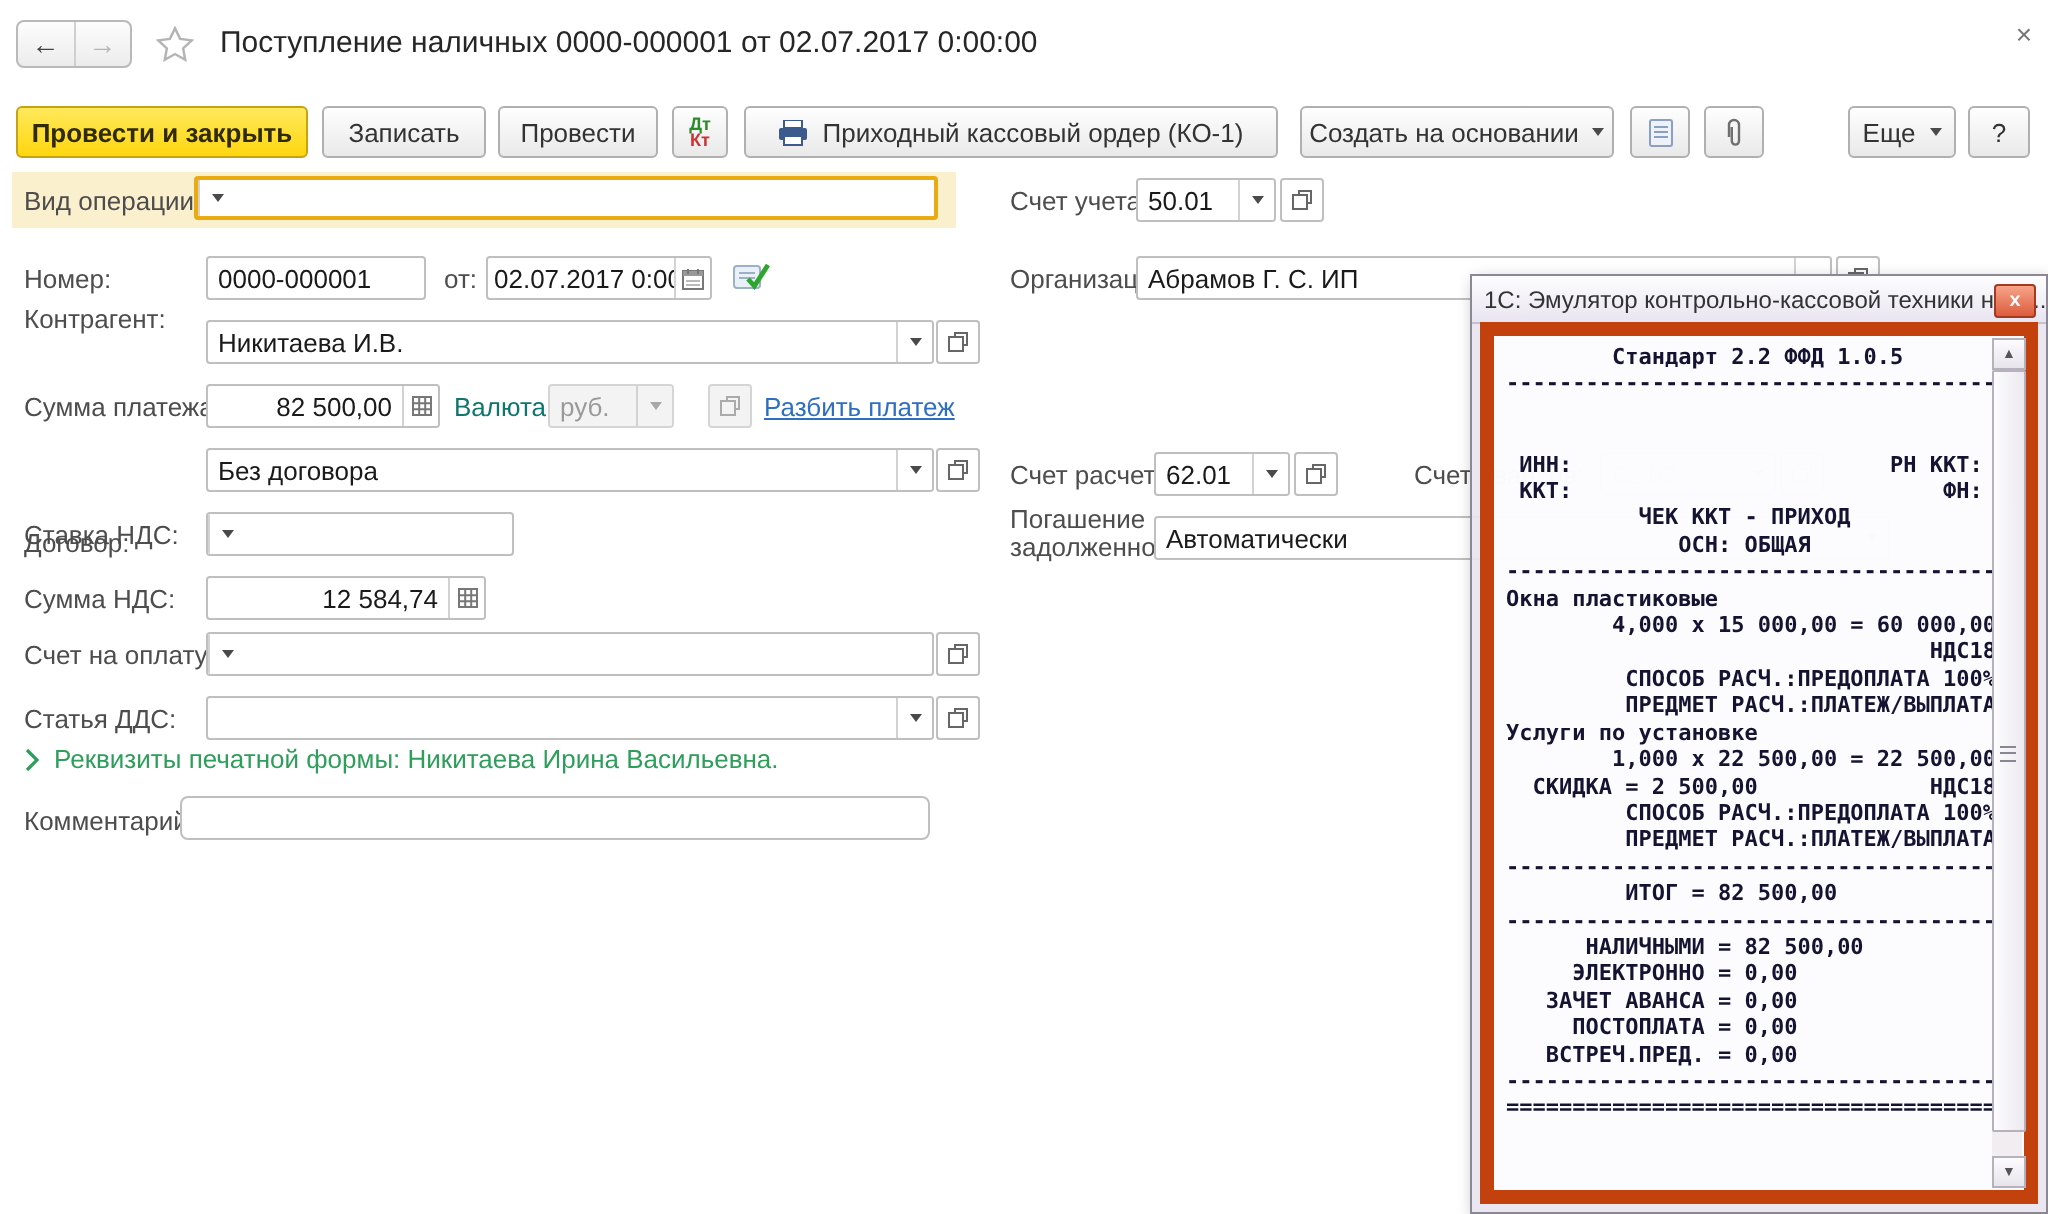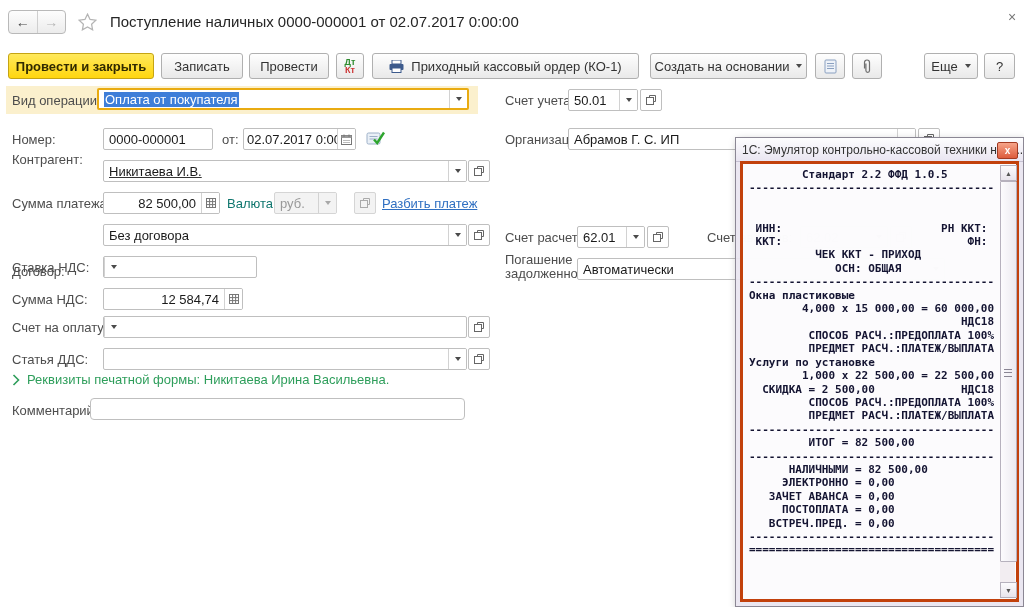--- a/index.html
+++ b/index.html
@@ -44,21 +44,21 @@
   .green{color:#2e9e5b;white-space:nowrap;}
   
   .emu{left:735px;top:137px;width:289px;height:470px;border:1px solid #8b8794;
        background:rgba(233,229,240,0.92);box-shadow:2px 3px 8px rgba(0,0,0,0.28);z-index:10;}
   .emu-title{position:absolute;left:0;top:0;right:0;height:23px;
              background:linear-gradient(#fdfdfe,#e9e5f1);border-bottom:1px solid #c6c1d2;
              display:flex;align-items:center;padding:0 6px;font-size:12px;color:#333;white-space:nowrap;overflow:hidden;}
   .emu-close{position:absolute;right:5px;top:4px;width:19px;height:15px;border:1px solid #a23a22;border-radius:2px;
              background:linear-gradient(#f6a489,#dd5b3c);color:#fff;font-size:10px;font-weight:bold;
              display:flex;align-items:center;justify-content:center;line-height:1;}
-  .emu-body{position:absolute;left:4px;right:4px;top:23px;bottom:4px;border:3px solid #c2410c;
+  .emu-body{position:absolute;left:4px;right:4px;top:23px;bottom:4px;border:7px solid #c2410c;
             background:rgba(255,255,255,0.84);}
   .receipt{position:absolute;left:6px;top:4px;margin:0;font-family:"DejaVu Sans Mono",monospace;
            font-size:11px;line-height:13.4px;font-weight:bold;color:#141432;white-space:pre;}
   .sb{position:absolute;top:1px;bottom:1px;right:1px;width:15px;background:#f2edf1;}
   .sb-btn{position:absolute;left:0;width:15px;height:14px;background:linear-gradient(#fcfbfd,#e8e4ec);
           border:1px solid #b6b1bd;display:flex;align-items:center;justify-content:center;
           font-size:7px;color:#555;}
   .sb-thumb{position:absolute;left:0;top:16px;width:15px;height:379px;background:linear-gradient(90deg,#fcfbfd,#eceaf0);
             border:1px solid #b6b1bd;border-radius:1px;}
   .grip{position:absolute;left:3px;top:50%;width:8px;height:6px;margin-top:-3px;
@@ -130,23 +130,20 @@
     <span class="tri"></span>
 </div>
 <div class="abs tbtn" style="left:984px;width:31px;">
     <span>?</span>
   </div>
 
 <div class="abs hl" style="left:6px;top:86px;width:472px;height:28px;"></div>
 
 <div class="abs lbl" style="left:12px;top:93px;">Вид операции:</div>
 <div class="abs fld active" style="left:97px;top:88px;width:372px;">
-  <div class="txt">
-      <span class="sel">Оплата от покупателя</span>
-    </div>
   <div class="seg">
       <span class="tri"></span>
     </div>
 </div>
 
 <div class="abs lbl" style="left:12px;top:132px;">Номер:</div>
 <div class="abs fld" style="left:103px;top:128px;width:110px;">
   <div class="txt">0000-000001</div>
 </div>
 <div class="abs lbl" style="left:222px;top:132px;">от:</div>
@@ -166,21 +163,21 @@
 <div class="abs" style="left:366px;top:130px;">
   <svg width="20" height="16" viewBox="0 0 20 16">
       <rect x="1" y="3" width="13" height="11" rx="1.5" fill="#eaf0f7" stroke="#9db0c8"></rect>
       <line x1="3.5" y1="6.5" x2="11.5" y2="6.5" stroke="#9db0c8"></line>
       <line x1="3.5" y1="9" x2="11.5" y2="9" stroke="#9db0c8"></line>
       <path d="M8 9.5l3.2 3.5L18 2.5" fill="none" stroke="#2ea52e" stroke-width="2.4"></path>
     </svg>
 </div>
 
 <div class="abs lbl" style="left:12px;top:152px;">Контрагент:</div>
-<div class="abs fld" style="left:103px;top:160px;width:364px;text-decoration:underline;">
+<div class="abs fld" style="left:103px;top:160px;width:364px;">
   <div class="txt">Никитаева И.В.</div>
   <div class="seg">
       <span class="tri"></span>
     </div>
 </div>
 <div class="abs openbtn" style="left:468px;top:160px;">
   <svg width="10" height="10" viewBox="0 0 10 10">
       <rect x="0.5" y="2.5" width="7" height="7" fill="#fff" stroke="#666"></rect>
       <path d="M3.5 2.5v-2h6v6h-2" fill="none" stroke="#666"></path>
     </svg>

